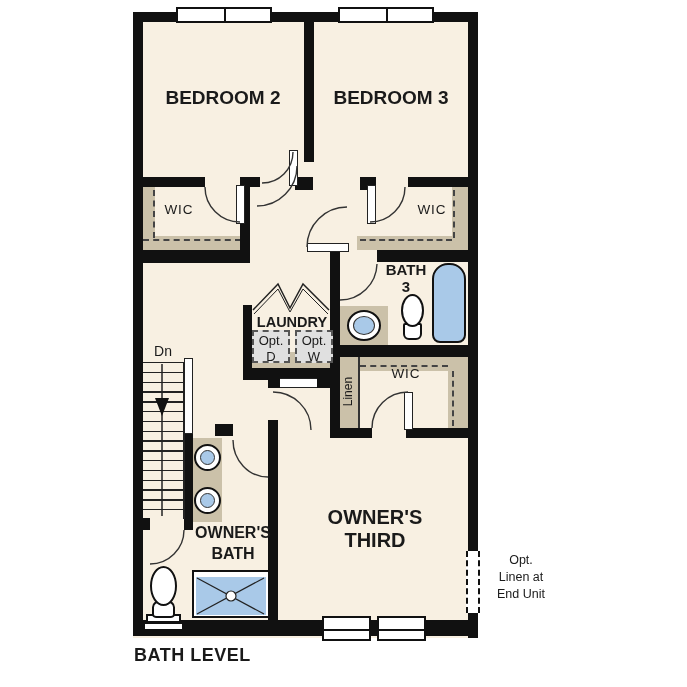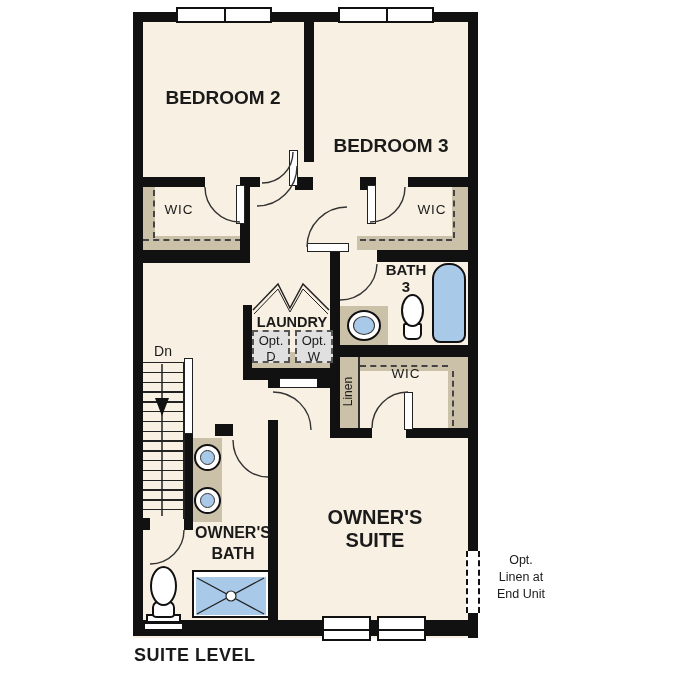--- a/index.html
+++ b/index.html
@@ -144,44 +144,44 @@
     <polyline points="253,310 278,284 290,308 303,284 329,310" fill="none" stroke="#222" stroke-width="1.5"></polyline>
     <polyline points="254,314 278,289 290,312 303,289 328,314" fill="none" stroke="#222" stroke-width="1"></polyline>
     <line x1="162" y1="364" x2="162" y2="516" stroke="#222" stroke-width="1.5"></line>
     <polygon points="155,398 169,398 162,416" fill="#111"></polygon>
     <line x1="197" y1="578" x2="264" y2="614" stroke="#222" stroke-width="1.2"></line>
     <line x1="197" y1="614" x2="264" y2="578" stroke="#222" stroke-width="1.2"></line>
     <circle cx="231" cy="596" r="5" fill="#fff" stroke="#222" stroke-width="1.2"></circle>
   </svg>
 
   <div class="lbl" style="left:223px;top:88px;font-size:19px;">BEDROOM 2</div>
-  <div class="lbl" style="left:391px;top:88px;font-size:19px;margin-top:48px;">BEDROOM 3</div>
+  <div class="lbl" style="left:391px;top:88px;font-size:19px;">BEDROOM 3</div>
   <div class="lbl lbl-n" style="left:179px;top:203px;font-size:13.5px;letter-spacing:1px;">WIC</div>
   <div class="lbl lbl-n" style="left:432px;top:203px;font-size:13.5px;letter-spacing:1px;">WIC</div>
   <div class="lbl lbl-n" style="left:406px;top:367px;font-size:13.5px;letter-spacing:1px;">WIC</div>
   <div class="lbl lbl-n" style="left:349px;top:385px;font-size:12px;transform:translateX(-50%) rotate(-90deg);transform-origin:center;">Linen</div>
   <div class="lbl" style="left:292px;top:315px;font-size:14.5px;">LAUNDRY</div>
   <div class="lbl" style="left:406px;top:262px;font-size:15px;">BATH</div>
   <div class="lbl" style="left:406px;top:279px;font-size:15px;">3</div>
   <div class="lbl" style="left:233px;top:524px;font-size:16px;">OWNER'S</div>
   <div class="lbl" style="left:233px;top:545px;font-size:16px;">BATH</div>
   <div class="lbl" style="left:375px;top:506px;font-size:20px;">OWNER'S</div>
-  <div class="lbl" style="left:375px;top:529px;font-size:20px;">SUITE</div>
+  <div class="lbl" style="left:375px;top:529px;font-size:20px;">THIRD</div>
   <div class="lbl lbl-n" style="left:163px;top:344px;font-size:14px;">Dn</div>
 
   <div class="optbox" style="left:252px;top:330px;width:38px;height:33px;">
     <div>Opt.</div>
     <div>D</div>
   </div>
   <div class="optbox" style="left:295px;top:330px;width:38px;height:33px;">
     <div>Opt.</div>
     <div>W</div>
   </div>
 
   <div class="abs" style="left:486px;top:552px;width:70px;text-align:center;font-size:12.5px;line-height:17px;">
     <div>Opt.</div>
     <div>Linen at</div>
     <div>End Unit</div>
   </div>
 
-  <div class="abs" style="left:134px;top:645px;font-size:18px;font-weight:bold;letter-spacing:0.5px;">SUITE LEVEL</div>
+  <div class="abs" style="left:134px;top:645px;font-size:18px;font-weight:bold;letter-spacing:0.5px;">BATH LEVEL</div>
 
 </div>
 
 </body></html>

